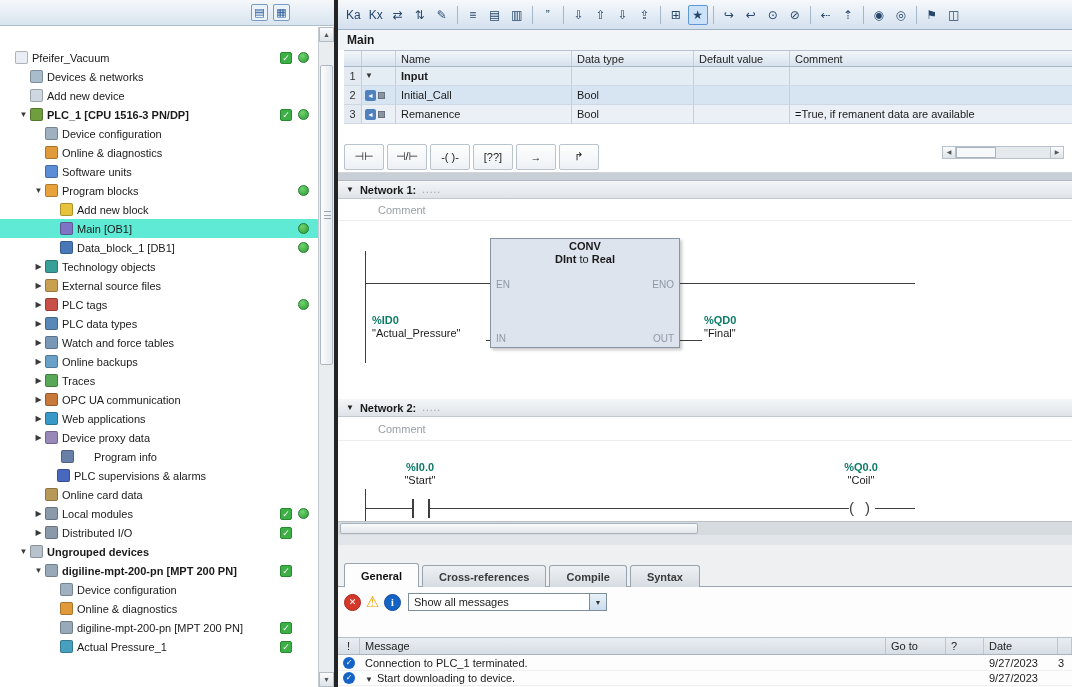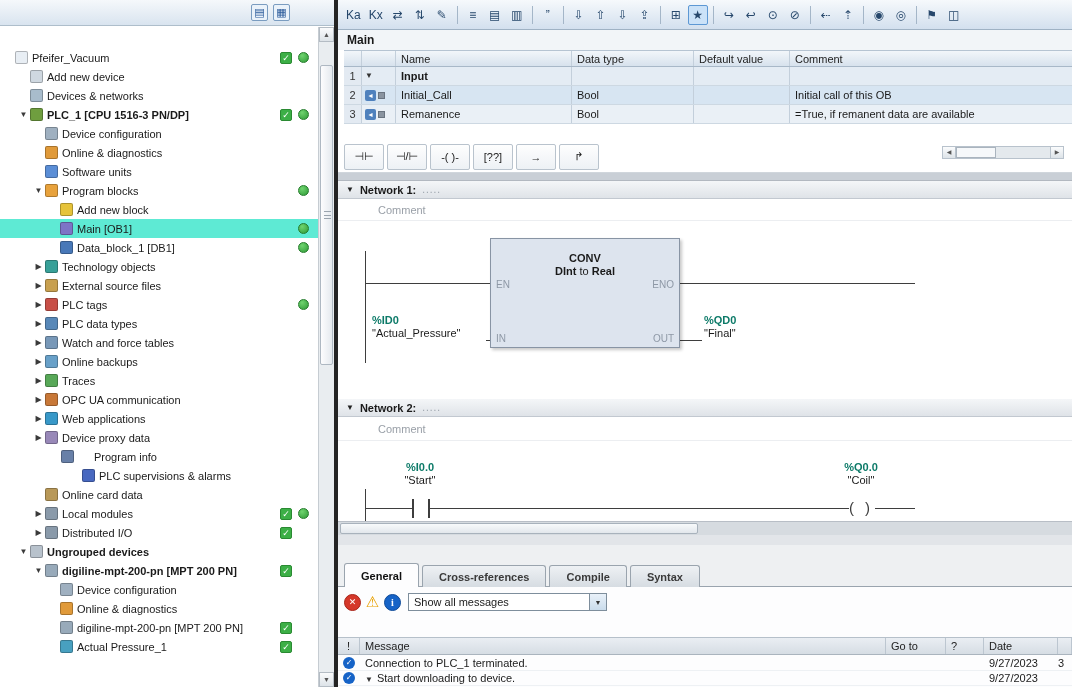--- a/index.html
+++ b/index.html
@@ -79,21 +79,21 @@
 .nethead .ntitle{font-weight:bold}
 .nethead .ndots{color:#9aa2aa;font-size:10px;letter-spacing:1px}
 .netcomment{position:absolute;left:0;right:0;background:#fff;color:#9aa0a8;padding-left:40px;display:flex;align-items:center;border-bottom:1px solid #eceef1}
 .canvas{position:absolute;left:0;right:0;background:#fff}
 .wire{position:absolute;height:1px;background:#3e3e3e}
 .rail{position:absolute;width:1px;background:#3e3e3e}
 .opnd{position:absolute;cursor:pointer}
 .addr{font-weight:bold;color:#0c7a68;line-height:13px}
 .tagn{color:#1a1a1a;line-height:13px}
 .convbox{position:absolute;left:152px;top:17px;width:190px;height:110px;background:#dde4ee;border:1px solid #8894a4;box-shadow:2px 2px 3px rgba(0,0,0,.22);cursor:pointer}
-.convbox .bt{text-align:center;font-weight:bold;margin-top:13px}
+.convbox .bt{text-align:center;font-weight:bold;margin-top:1px}
 .convbox .bsub{text-align:center;margin-top:1px}
 .convbox .bsub .b{font-weight:bold}
 .pin{position:absolute;font-size:10px;color:#8e98a6}
 .pin.en{left:5px;top:40px}.pin.eno{right:5px;top:40px}
 .pin.inp{left:5px;bottom:3px}.pin.outp{right:5px;bottom:3px}
 .cbar{position:absolute;width:2px;background:#3e3e3e}
 .cparen{position:absolute;font-size:15px;color:#3e3e3e;line-height:16px}
 .net1-head{top:181px}.net1-comment{top:199px;height:22px}
 .net1-canvas{top:221px;height:178px}
 .net2-head{top:399px}.net2-comment{top:417px;height:24px}
@@ -139,27 +139,27 @@
   <div class="tree">
       <div class="trow" style="padding-left: 3px;">
         <span class="tarrow"></span>
         <span class="ticon ic-project"></span>
         <span class="tlabel">Pfeifer_Vacuum</span>
         <span class="chk">✓</span>
         <span class="crc"></span>
       </div>
       <div class="trow" style="padding-left: 18px;">
         <span class="tarrow"></span>
+        <span class="ticon ic-networks"></span>
+        <span class="tlabel">Devices &amp; networks</span>
+      </div>
+      <div class="trow" style="padding-left: 18px;">
+        <span class="tarrow"></span>
         <span class="ticon ic-add-device"></span>
         <span class="tlabel">Add new device</span>
-      </div>
-      <div class="trow" style="padding-left: 18px;">
-        <span class="tarrow"></span>
-        <span class="ticon ic-networks"></span>
-        <span class="tlabel">Devices &amp; networks</span>
       </div>
       <div class="trow" style="padding-left: 18px;">
         <span class="tarrow">▼</span>
         <span class="ticon ic-plc"></span>
         <span class="tlabel b">PLC_1 [CPU 1516-3 PN/DP]</span>
         <span class="chk">✓</span>
         <span class="crc"></span>
       </div>
       <div class="trow" style="padding-left: 33px;">
         <span class="tarrow"></span>
@@ -248,21 +248,21 @@
       <div class="trow" style="padding-left: 33px;">
         <span class="tarrow">▶</span>
         <span class="ticon ic-proxy"></span>
         <span class="tlabel">Device proxy data</span>
       </div>
       <div class="trow" style="padding-left: 33px; gap: 16px;">
         <span class="tarrow"></span>
         <span class="ticon ic-prog-info"></span>
         <span class="tlabel">Program info</span>
       </div>
-      <div class="trow" style="padding-left: 30px; margin-left: 40px;">
+      <div class="trow" style="padding-left: 45px;">
         <span class="tarrow"></span>
         <span class="ticon ic-alarms"></span>
         <span class="tlabel">PLC supervisions &amp; alarms</span>
       </div>
       <div class="trow" style="padding-left: 33px;">
         <span class="tarrow"></span>
         <span class="ticon ic-card-data"></span>
         <span class="tlabel">Online card data</span>
       </div>
       <div class="trow" style="padding-left: 33px;">
@@ -381,21 +381,20 @@
         </div>
         <div class="irow r1">
           <span class="c-num">2</span>
           <span class="c-ic">
             <span class="varic">◂</span>
             <span class="varic2"></span>
           </span>
           <span class="c-name">Initial_Call</span>
           <span class="c-dt">Bool</span>
           <span class="c-def"></span>
-          <span class="c-com">Initial call of this OB</span>
         </div>
         <div class="irow r2">
           <span class="c-num">3</span>
           <span class="c-ic">
             <span class="varic">◂</span>
             <span class="varic2"></span>
           </span>
           <span class="c-name">Remanence</span>
           <span class="c-dt">Bool</span>
           <span class="c-def"></span>

